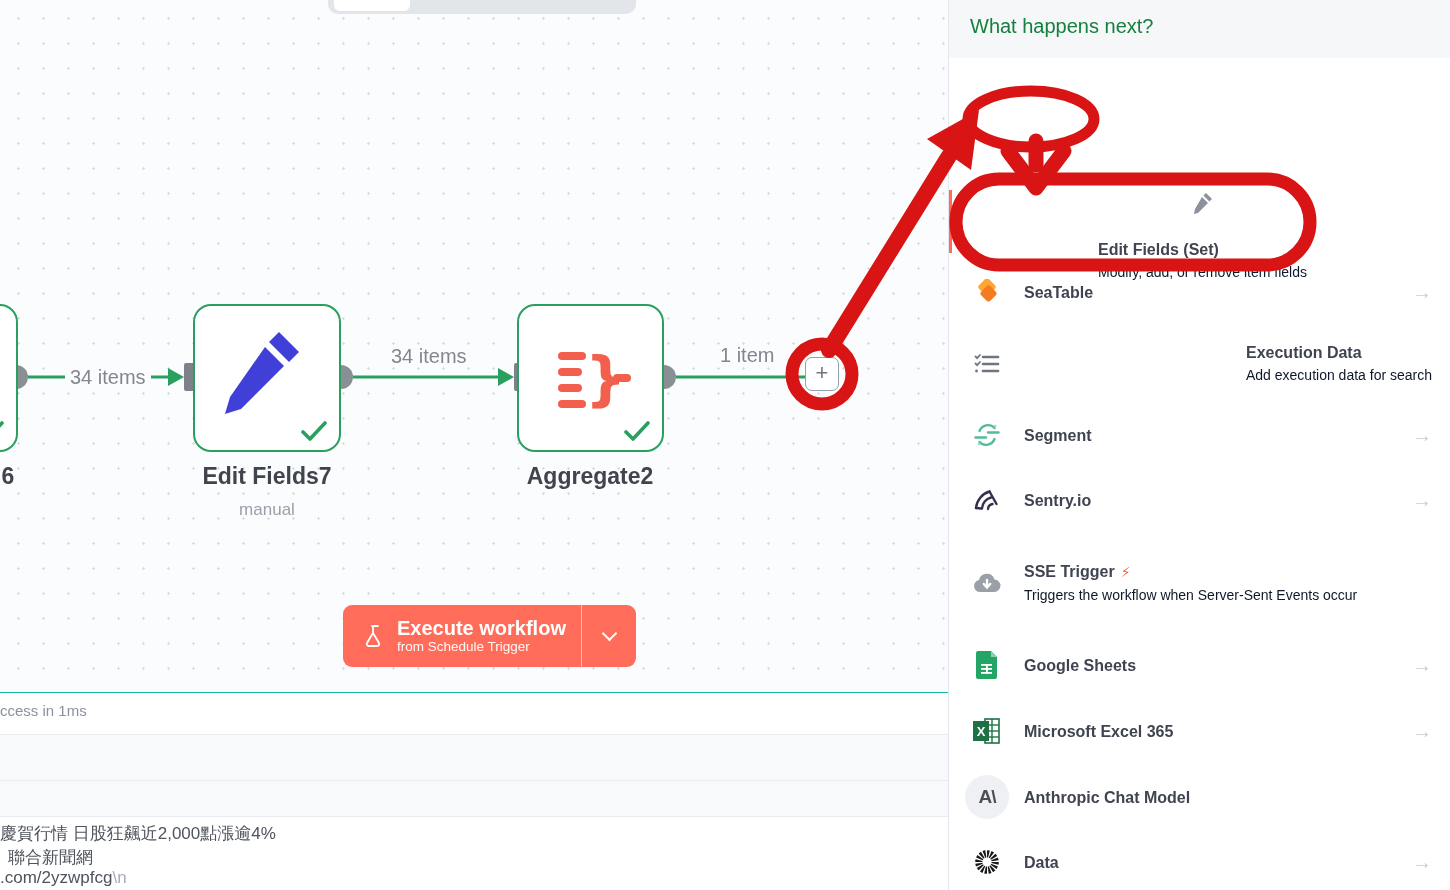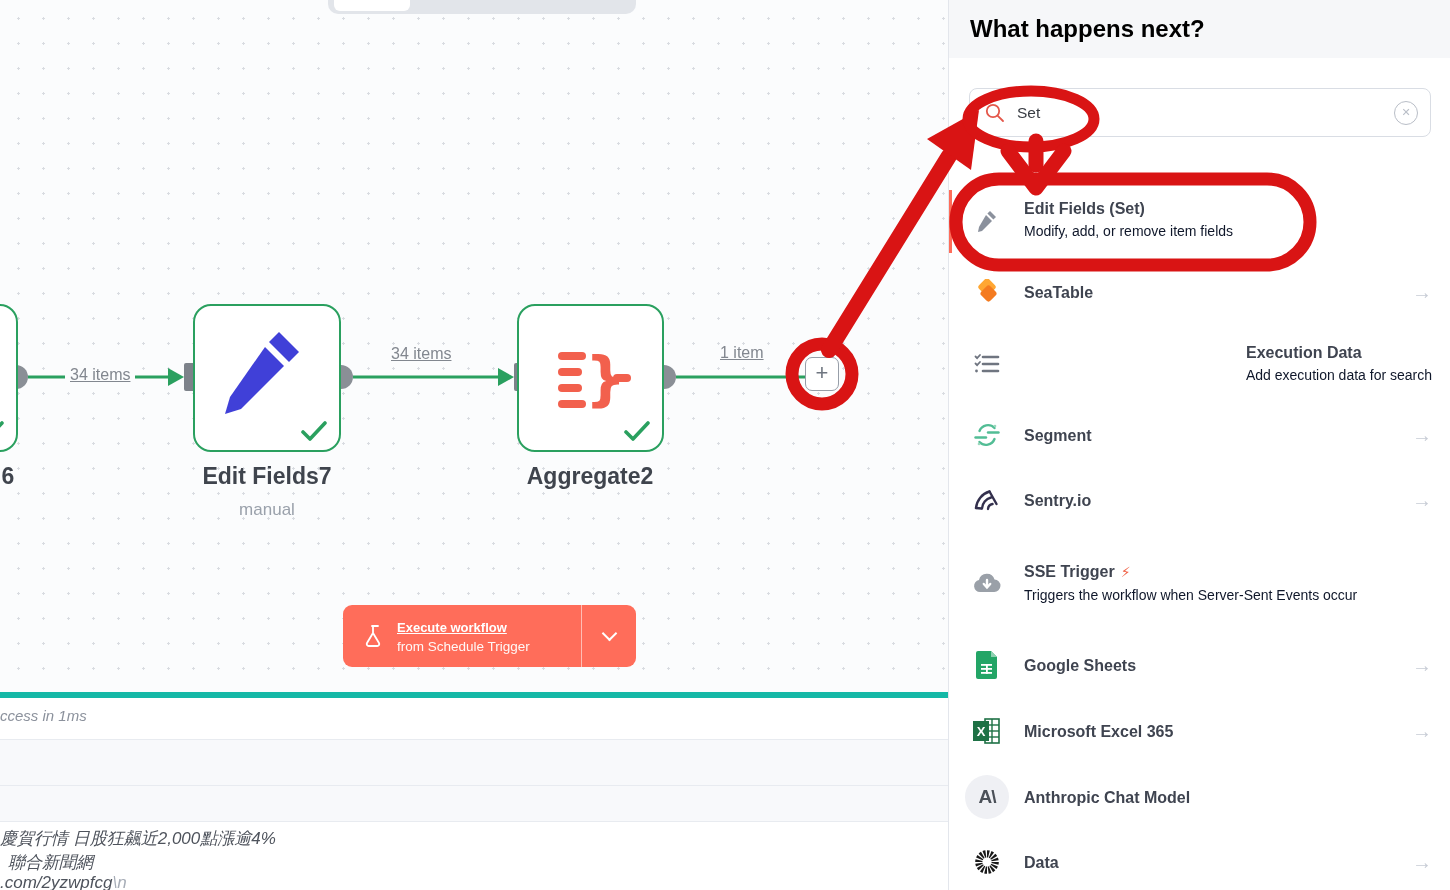--- a/index.html
+++ b/index.html
@@ -23,54 +23,54 @@
   .node { position:absolute; width:148px; height:148px; background:#fff;
     border:2px solid #2aa05f; border-radius:18px; }
   .node-check { position:absolute; right:12px; bottom:8px; }
   .node-label { position:absolute; width:220px; text-align:center;
     font-size:23px; font-weight:600; color:#3f444d; }
   .node-sublabel { position:absolute; width:220px; text-align:center;
     font-size:17px; color:#9aa1ab; }
   .partial-label { position:absolute; left:-6px; top:463px; width:28px; text-align:center;
     font-size:23px; font-weight:600; color:#3f444d; }
 
-  .edge-label { position:absolute; font-size:16px; color:#82878f;text-decoration:underline; }
+  .edge-label { position:absolute; font-size:20px; color:#82878f; }
   .edge-label.on-line { background:#fbfcfd; padding:0 5px; }
 
   .plus-btn { position:absolute; left:805px; top:357px; width:34px; height:34px;
     background:#fff; border:1.5px solid #979ea8; border-radius:7px;
     color:#6f7680; font-size:22px; line-height:30px; text-align:center; font-weight:400;
     cursor:pointer; }
 
   .execute-btn { position:absolute; left:343px; top:605px; width:293px; height:62px;
     background:#ff6d5a; border-radius:9px; display:flex; color:#fff; cursor:pointer; }
   .execute-main { flex:1; display:flex; align-items:center; padding-left:22px; gap:12px; }
-  .execute-text .t1 { font-size:13px; font-weight:700; line-height:20px;text-decoration:underline; }
+  .execute-text .t1 { font-size:20px; font-weight:700; line-height:20px; }
   .execute-text .t2 { font-size:13.5px; line-height:17px; opacity:.95; }
   .execute-split { width:1px; background:rgba(255,255,255,.55); margin:0; }
   .execute-caret { width:54px; display:flex; align-items:center; justify-content:center; }
   .chev { width:11px; height:11px; border-right:2.5px solid #fff; border-bottom:2.5px solid #fff;
     transform:rotate(45deg); margin-top:-5px; }
 
   
   .bottom-panel { position:absolute; left:0; top:692px; width:948px; height:164px;
-    background:#fff; border-top:6px solid #14b8a6;font-style:italic; }
+    background:#fff; border-top:1px solid #14b8a6; }
   .status-text { position:absolute; left:0; top:9px; font-size:15px; color:#8b919c; }
   .band { position:absolute; left:0; width:948px; background:#f8f9fb;
     border-top:1px solid #e8ebf0; }
   .band.b1 { top:41px; height:46px; }
   .band.b2 { top:87px; height:37px; border-bottom:1px solid #e8ebf0; }
   .cjk-row { position:absolute; left:0; font-size:17px; color:#4e535c; white-space:nowrap; }
   .cjk-row .esc { color:#a7adb7; }
 
   
   .side-panel { position:absolute; left:948px; top:0; width:502px; height:890px;
     background:#fff; border-left:1px solid #e3e6ec; }
   .panel-header { position:absolute; left:0; top:0; width:100%; height:58px; background:#f6f7f9; }
-  .panel-title { position:absolute; left:21px; top:15px; font-size:24px; font-weight:700; color:#000000; }
+  .panel-title { position:absolute; left:21px; top:15px; font-size:20px; font-weight:400; color:#15803d; }
   .search-box { position:absolute; left:20px; top:88px; width:462px; height:49px;
     background:#fff; border:1px solid #d9dde4; border-radius:8px; }
   .search-input { position:absolute; left:47px; top:0; width:340px; height:100%;
     border:none; outline:none; font-size:15.5px; color:#383c43; background:transparent;
     font-family:inherit; }
   .search-icon { position:absolute; left:14px; top:13px; }
   .clear-btn { position:absolute; right:12px; top:12px; width:24px; height:24px;
     border:1.3px solid #b9bec7; border-radius:50%; color:#b9bec7;
     font-size:11px; line-height:21px; text-align:center; cursor:pointer; background:#fff; }
   .active-bar { position:absolute; left:0; top:190px; width:3px; height:63px; background:#ff6d5a; }
@@ -182,32 +182,24 @@
     <div class="cjk-row" style="top:129px;">慶賀行情 日股狂飆近2,000點漲逾4%</div>
     <div class="cjk-row" style="top:153px;padding-left:8px;">聯合新聞網</div>
     <div class="cjk-row" style="top:175px;"><span>.com/2yzwpfcg</span><span class="esc">\n</span></div>
   </div>
 
   <div class="side-panel">
     <div class="panel-header">
       <div class="panel-title">What happens next?</div>
     </div>
 
-    <div class="search-box">
-      <svg class="search-icon" width="22" height="22" viewBox="0 0 22 22">
-        <circle cx="9" cy="9" r="6.2" fill="none" stroke="#e4574a" stroke-width="1.8"></circle>
-        <line x1="13.8" y1="13.8" x2="19" y2="19" stroke="#e4574a" stroke-width="1.8" stroke-linecap="round"></line>
-      </svg>
-      <input class="search-input" type="text" value="Set" style="">
-      <div class="clear-btn">✕</div>
-    </div>
 
     <div class="active-bar"></div>
 
-    <div class="nrow" style="top:188px; height:64px;">
+    <div class="nrow" style="top:188px; height:64px;flex-direction:column;">
       <div class="icon-box">
         <svg width="24" height="24" viewBox="0 0 24 24">
           <polygon points="15,3 21,9 18.4,11.6 12.4,5.6" fill="#8b919d"></polygon>
           <polygon points="11,7 17,13 7,23 3,24 4,19" fill="#8b919d"></polygon>
         </svg>
       </div>
       <div class="txt">
         <div class="title">Edit Fields (Set)</div>
         <div class="sub">Modify, add, or remove item fields</div>
       </div>

